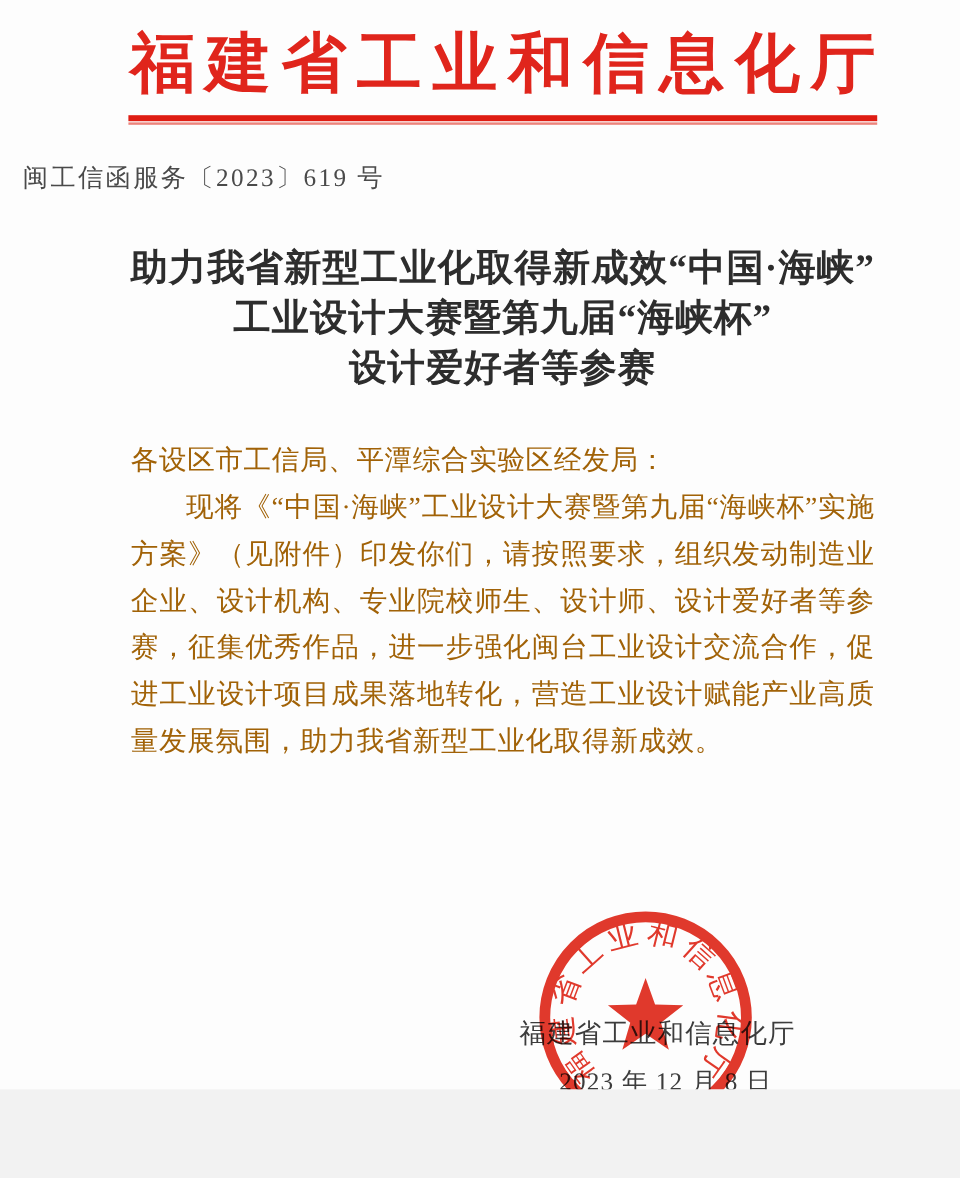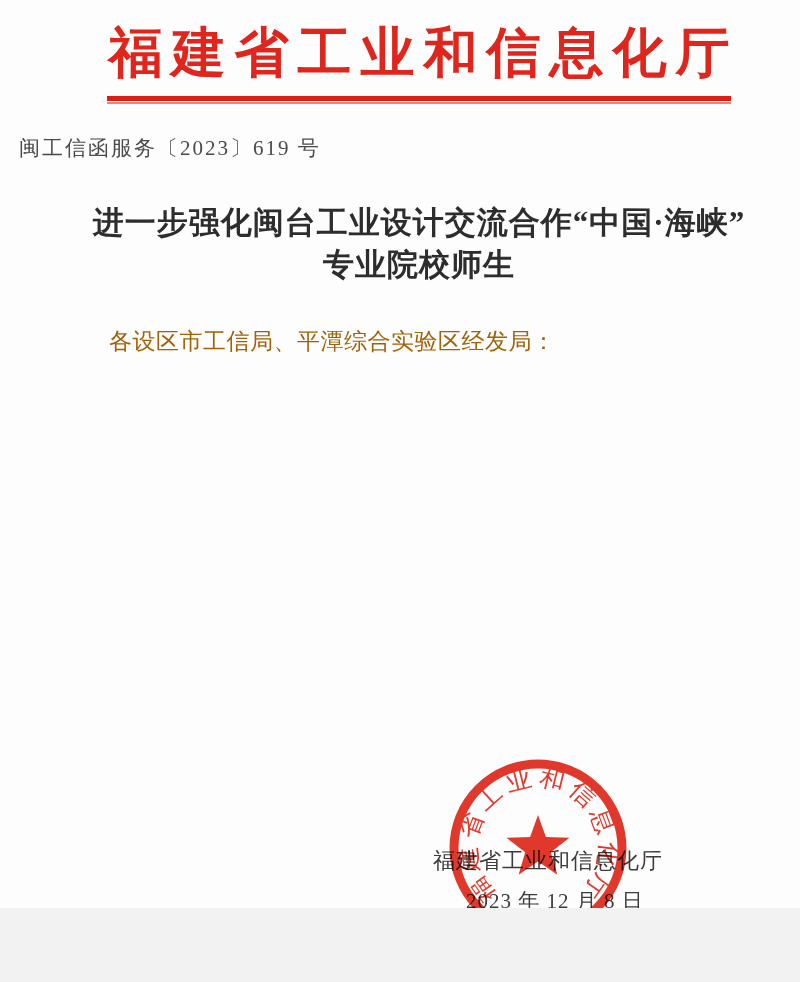--- a/index.html
+++ b/index.html
@@ -100,26 +100,28 @@
   <div class="letterhead">福建省工业和信息化厅</div>
 
   <div class="rule-top">
     <div class="thick"></div>
     <div class="thin"></div>
   </div>
 
   <div class="doc-number">闽工信函服务〔2023〕619 号</div>
 
   <div class="doc-title">
-    <div>进一步强化闽台工业设计交流合作“中国·海峡”</div>
-    <div>专业院校师生</div>
+    <div>助力我省新型工业化取得新成效“中国·海峡”</div>
+    <div>工业设计大赛暨第九届“海峡杯”</div>
+    <div>设计爱好者等参赛</div>
   </div>
 
   <div class="body-text">
     <p class="salutation">各设区市工信局、平潭综合实验区经发局：</p>
+    <p class="paragraph">现将《“中国·海峡”工业设计大赛暨第九届“海峡杯”实施方案》（见附件）印发你们，请按照要求，组织发动制造业企业、设计机构、专业院校师生、设计师、设计爱好者等参赛，征集优秀作品，进一步强化闽台工业设计交流合作，促进工业设计项目成果落地转化，营造工业设计赋能产业高质量发展氛围，助力我省新型工业化取得新成效。</p>
   </div>
 
   <div class="signature">福建省工业和信息化厅</div>
 
   <div class="date">2023 年 12 月 8 日</div>
 
   <svg class="seal" width="190" height="190" viewBox="0 0 190 190" xmlns="http://www.w3.org/2000/svg" xmlns:xlink="http://www.w3.org/1999/xlink">
     <circle cx="95" cy="95" r="84" fill="none" stroke="#e02a1c" stroke-width="9"></circle>
     <polygon fill="#e02a1c" points="95,62 102.9,84.1 126.4,84.8 107.8,99.2 114.4,121.7 95,108.5 75.6,121.7 82.2,99.2 63.6,84.8 87.1,84.1"></polygon>
     <defs>

